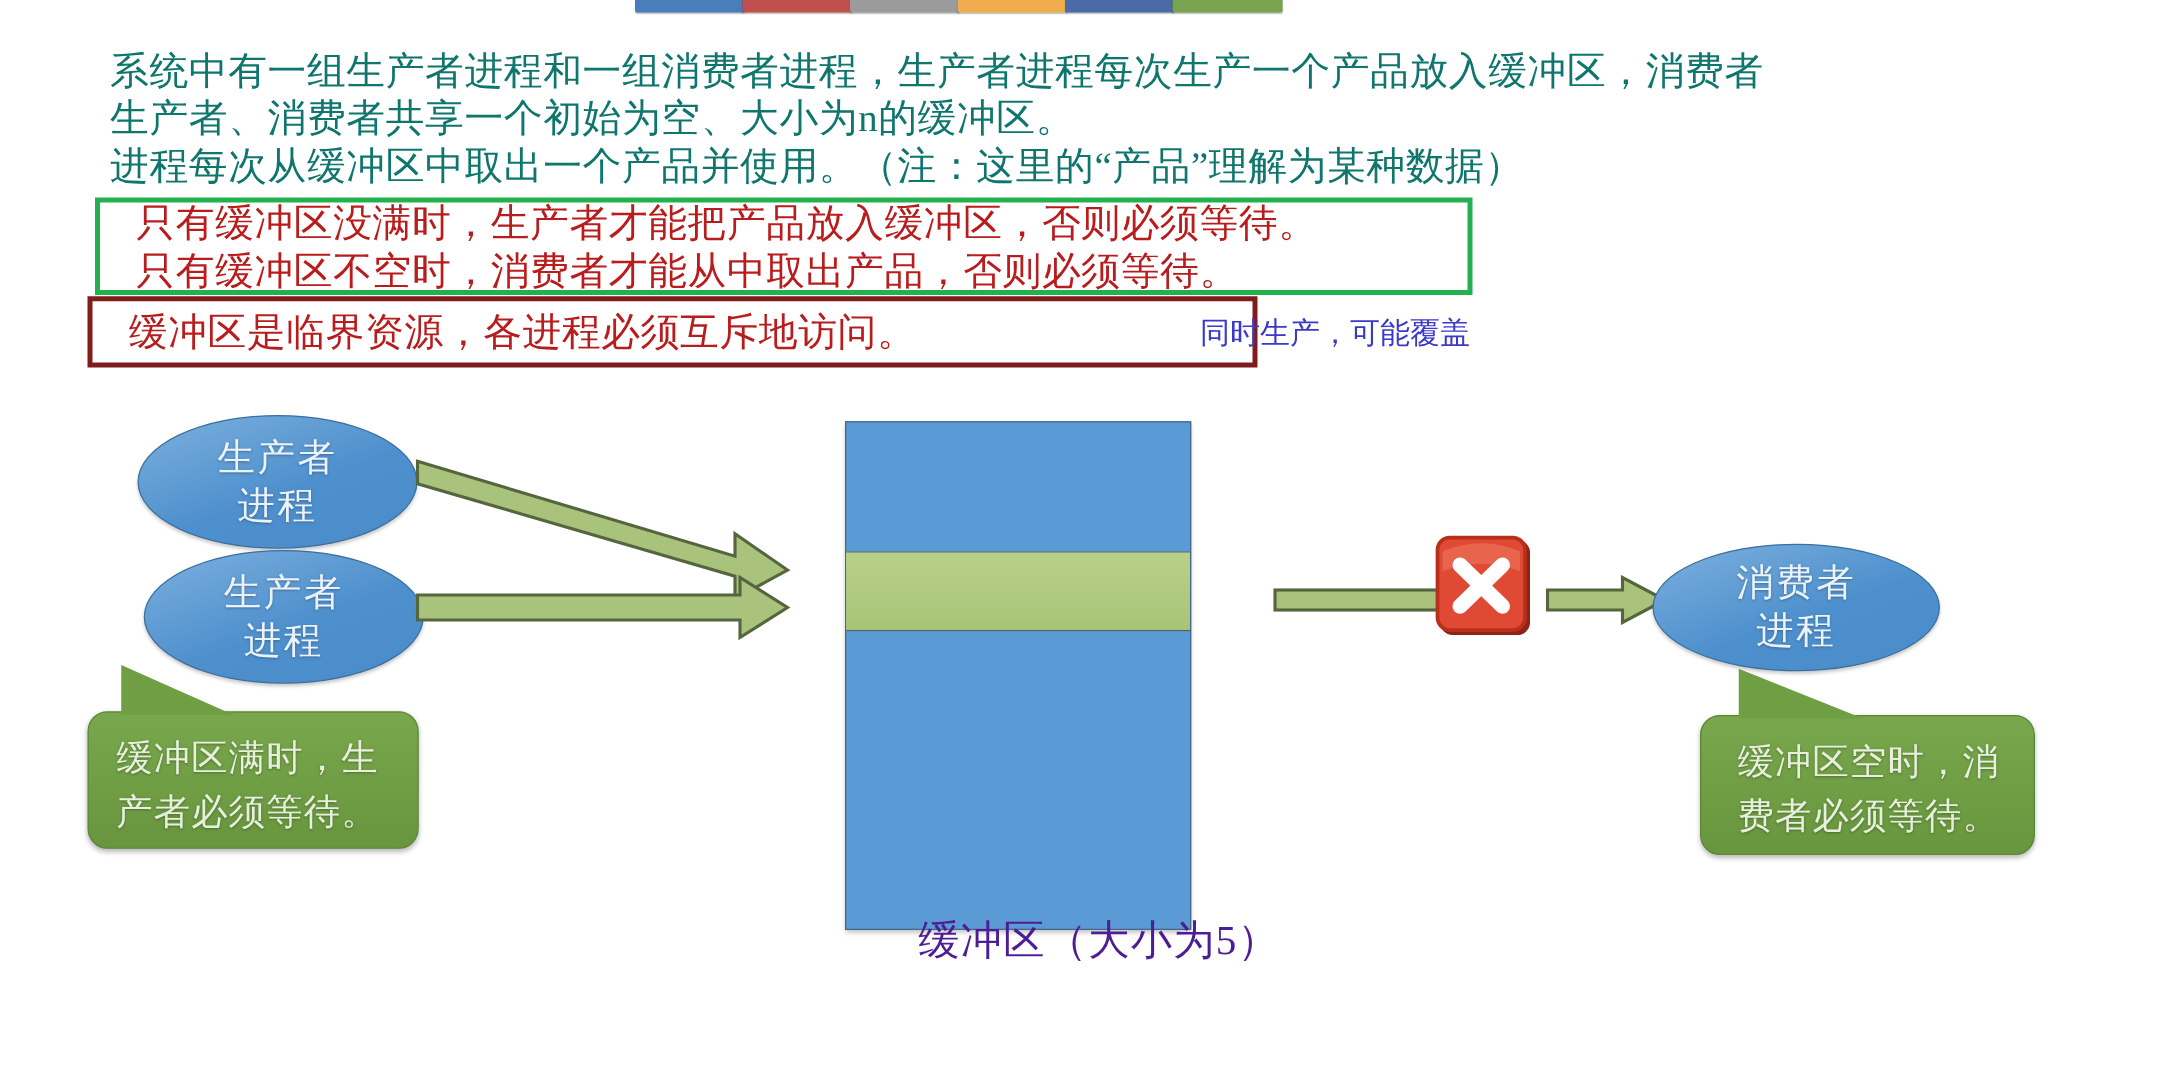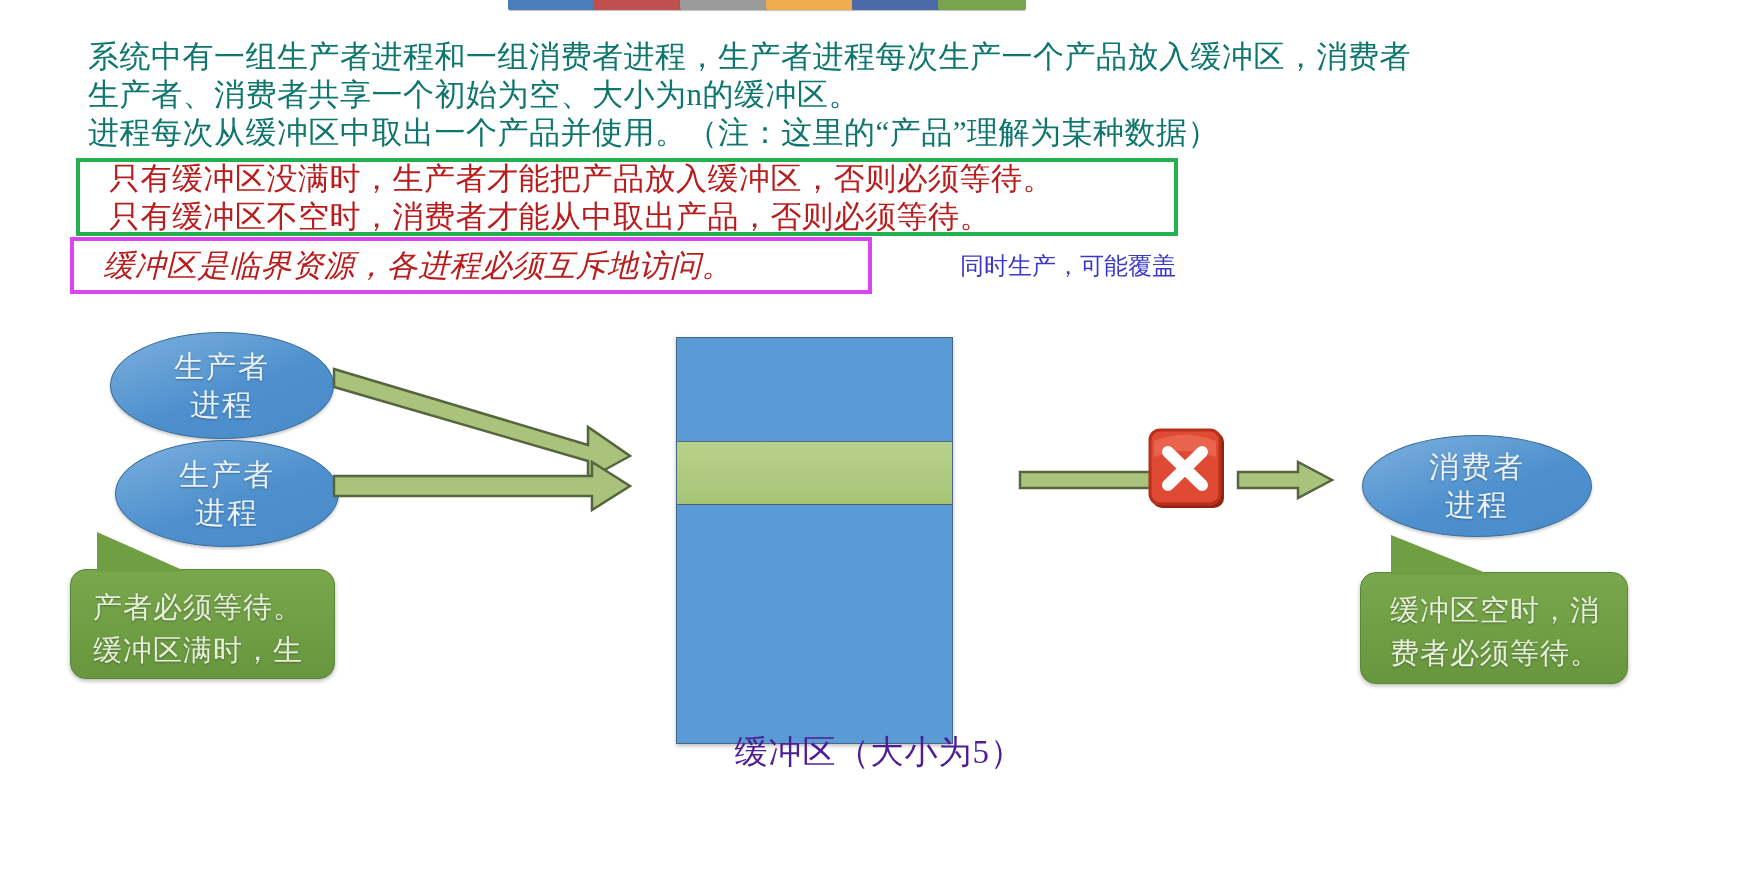--- a/index.html
+++ b/index.html
@@ -54,24 +54,23 @@
   #green-box {
     left: 76px;
     top: 158px;
     width: 1102px;
     height: 78px;
     border: 4px solid #22b14c;
   }
   #blue-box {
     left: 70px;
     top: 237px;
-    width: 802px;
+    width: 936px;
     height: 57px;
-    border: 4px solid #d946ef;
-    font-style: italic;
+    border: 4px solid #7f1d1d;
   }
   .rulebox .rline {
     position: absolute;
     left: 12px;
     font-size: 31px;
     line-height: 38px;
     color: #b91c1c;
     letter-spacing: .5px;
     white-space: nowrap;
     margin-left: 17px;
@@ -113,21 +112,21 @@
     align-items: center;
     justify-content: center;
     color: #eaf3fb;
     font-size: 30px;
     line-height: 38px;
     text-shadow: 0 1px 2px rgba(40,70,100,.55);
     letter-spacing: 2px;
   }
   #producer-1 { left: 110px; top: 22px;  width: 222px; height: 105px; }
   #producer-2 { left: 115px; top: 130px; width: 222px; height: 105px; }
-  #consumer-1 { left: 1362px; top: 125px; width: 228px; height: 100px; text-align: right; }
+  #consumer-1 { left: 1322px; top: 125px; width: 228px; height: 100px; text-align: right; }
 
   
   #buffer {
     position: absolute;
     left: 676px;
     top: 27px;
     width: 275px;
     height: 405px;
     background: #5b9bd5;
     border: 1px solid #44678a;
@@ -290,22 +289,22 @@
     <polygon points="2,12 62,12 62,2 96,20 62,38 62,28 2,28" fill="#a9c37c" stroke="#55663f" stroke-width="2.5"></polygon>
   </svg>
 
   <div class="ellipse" id="consumer-1">
     <span>消费者</span>
     <span>进程</span>
   </div>
 
   <div class="callout" id="callout-left">
     <span class="tail"></span>
+    <div>缓冲区满时，生</div>
     <div>产者必须等待。</div>
-    <div>缓冲区满时，生</div>
   </div>
 
   <div class="callout" id="callout-right">
     <span class="tail"></span>
     <div>缓冲区空时，消</div>
     <div>费者必须等待。</div>
   </div>
 
 </div>
 

